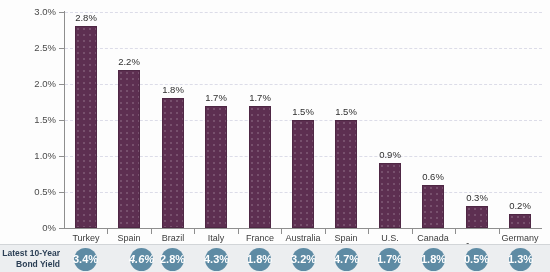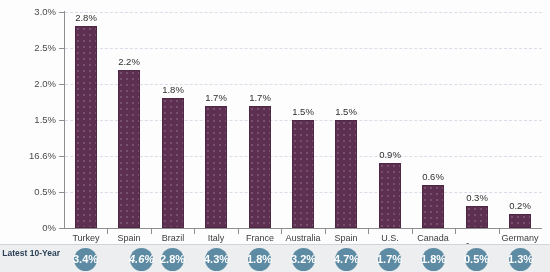--- a/index.html
+++ b/index.html
@@ -171,21 +171,21 @@
         <div class="gridline" style="top: 48px;"></div>
         <div class="gridline" style="top: 12px;"></div>
       </div>
     <div id="y-axis-group">
       <div class="y-axis-line"></div>
     <div class="y-tick" style="top: 228px;"></div>
         <div class="y-label" style="top: 223px;">0%</div>
         <div class="y-tick" style="top: 192px;"></div>
         <div class="y-label" style="top: 187px;">0.5%</div>
         <div class="y-tick" style="top: 156px;"></div>
-        <div class="y-label" style="top: 151px;">16.6%</div>
+        <div class="y-label" style="top: 151px;">1.0%</div>
         <div class="y-tick" style="top: 120px;"></div>
         <div class="y-label" style="top: 115px;">1.5%</div>
         <div class="y-tick" style="top: 84px;"></div>
         <div class="y-label" style="top: 79px;">2.0%</div>
         <div class="y-tick" style="top: 48px;"></div>
         <div class="y-label" style="top: 43px;">2.5%</div>
         <div class="y-tick" style="top: 12px;"></div>
         <div class="y-label" style="top: 7px;">3.0%</div>
       </div>
     <div id="x-axis-group">
@@ -236,20 +236,21 @@
         <div class="cat-label" style="left: 362px; width: 56px;">U.S.</div>
         <div class="cat-label" style="left: 405px; width: 56px;">Canada</div>
         <div class="cat-label" style="left: 449px; width: 56px; margin-top: 8px;">Japan</div>
         <div class="cat-label" style="left: 492px; width: 56px;">Germany</div>
       </div>
   </div>
 
   <div class="footer">
     <div class="footer-label">
       <span>Latest 10-Year</span>
+      <span>Bond Yield</span>
     </div>
     <div id="badges-group">
         <div class="yield-badge" style="left: 74px;">3.4%</div>
         <div class="yield-badge" style="left: 130px; font-style: italic;">4.6%</div>
         <div class="yield-badge" style="left: 161px;">2.8%</div>
         <div class="yield-badge" style="left: 205px;">4.3%</div>
         <div class="yield-badge" style="left: 248px;">1.8%</div>
         <div class="yield-badge" style="left: 292px;">3.2%</div>
         <div class="yield-badge" style="left: 335px;">4.7%</div>
         <div class="yield-badge" style="left: 378px;">1.7%</div>

